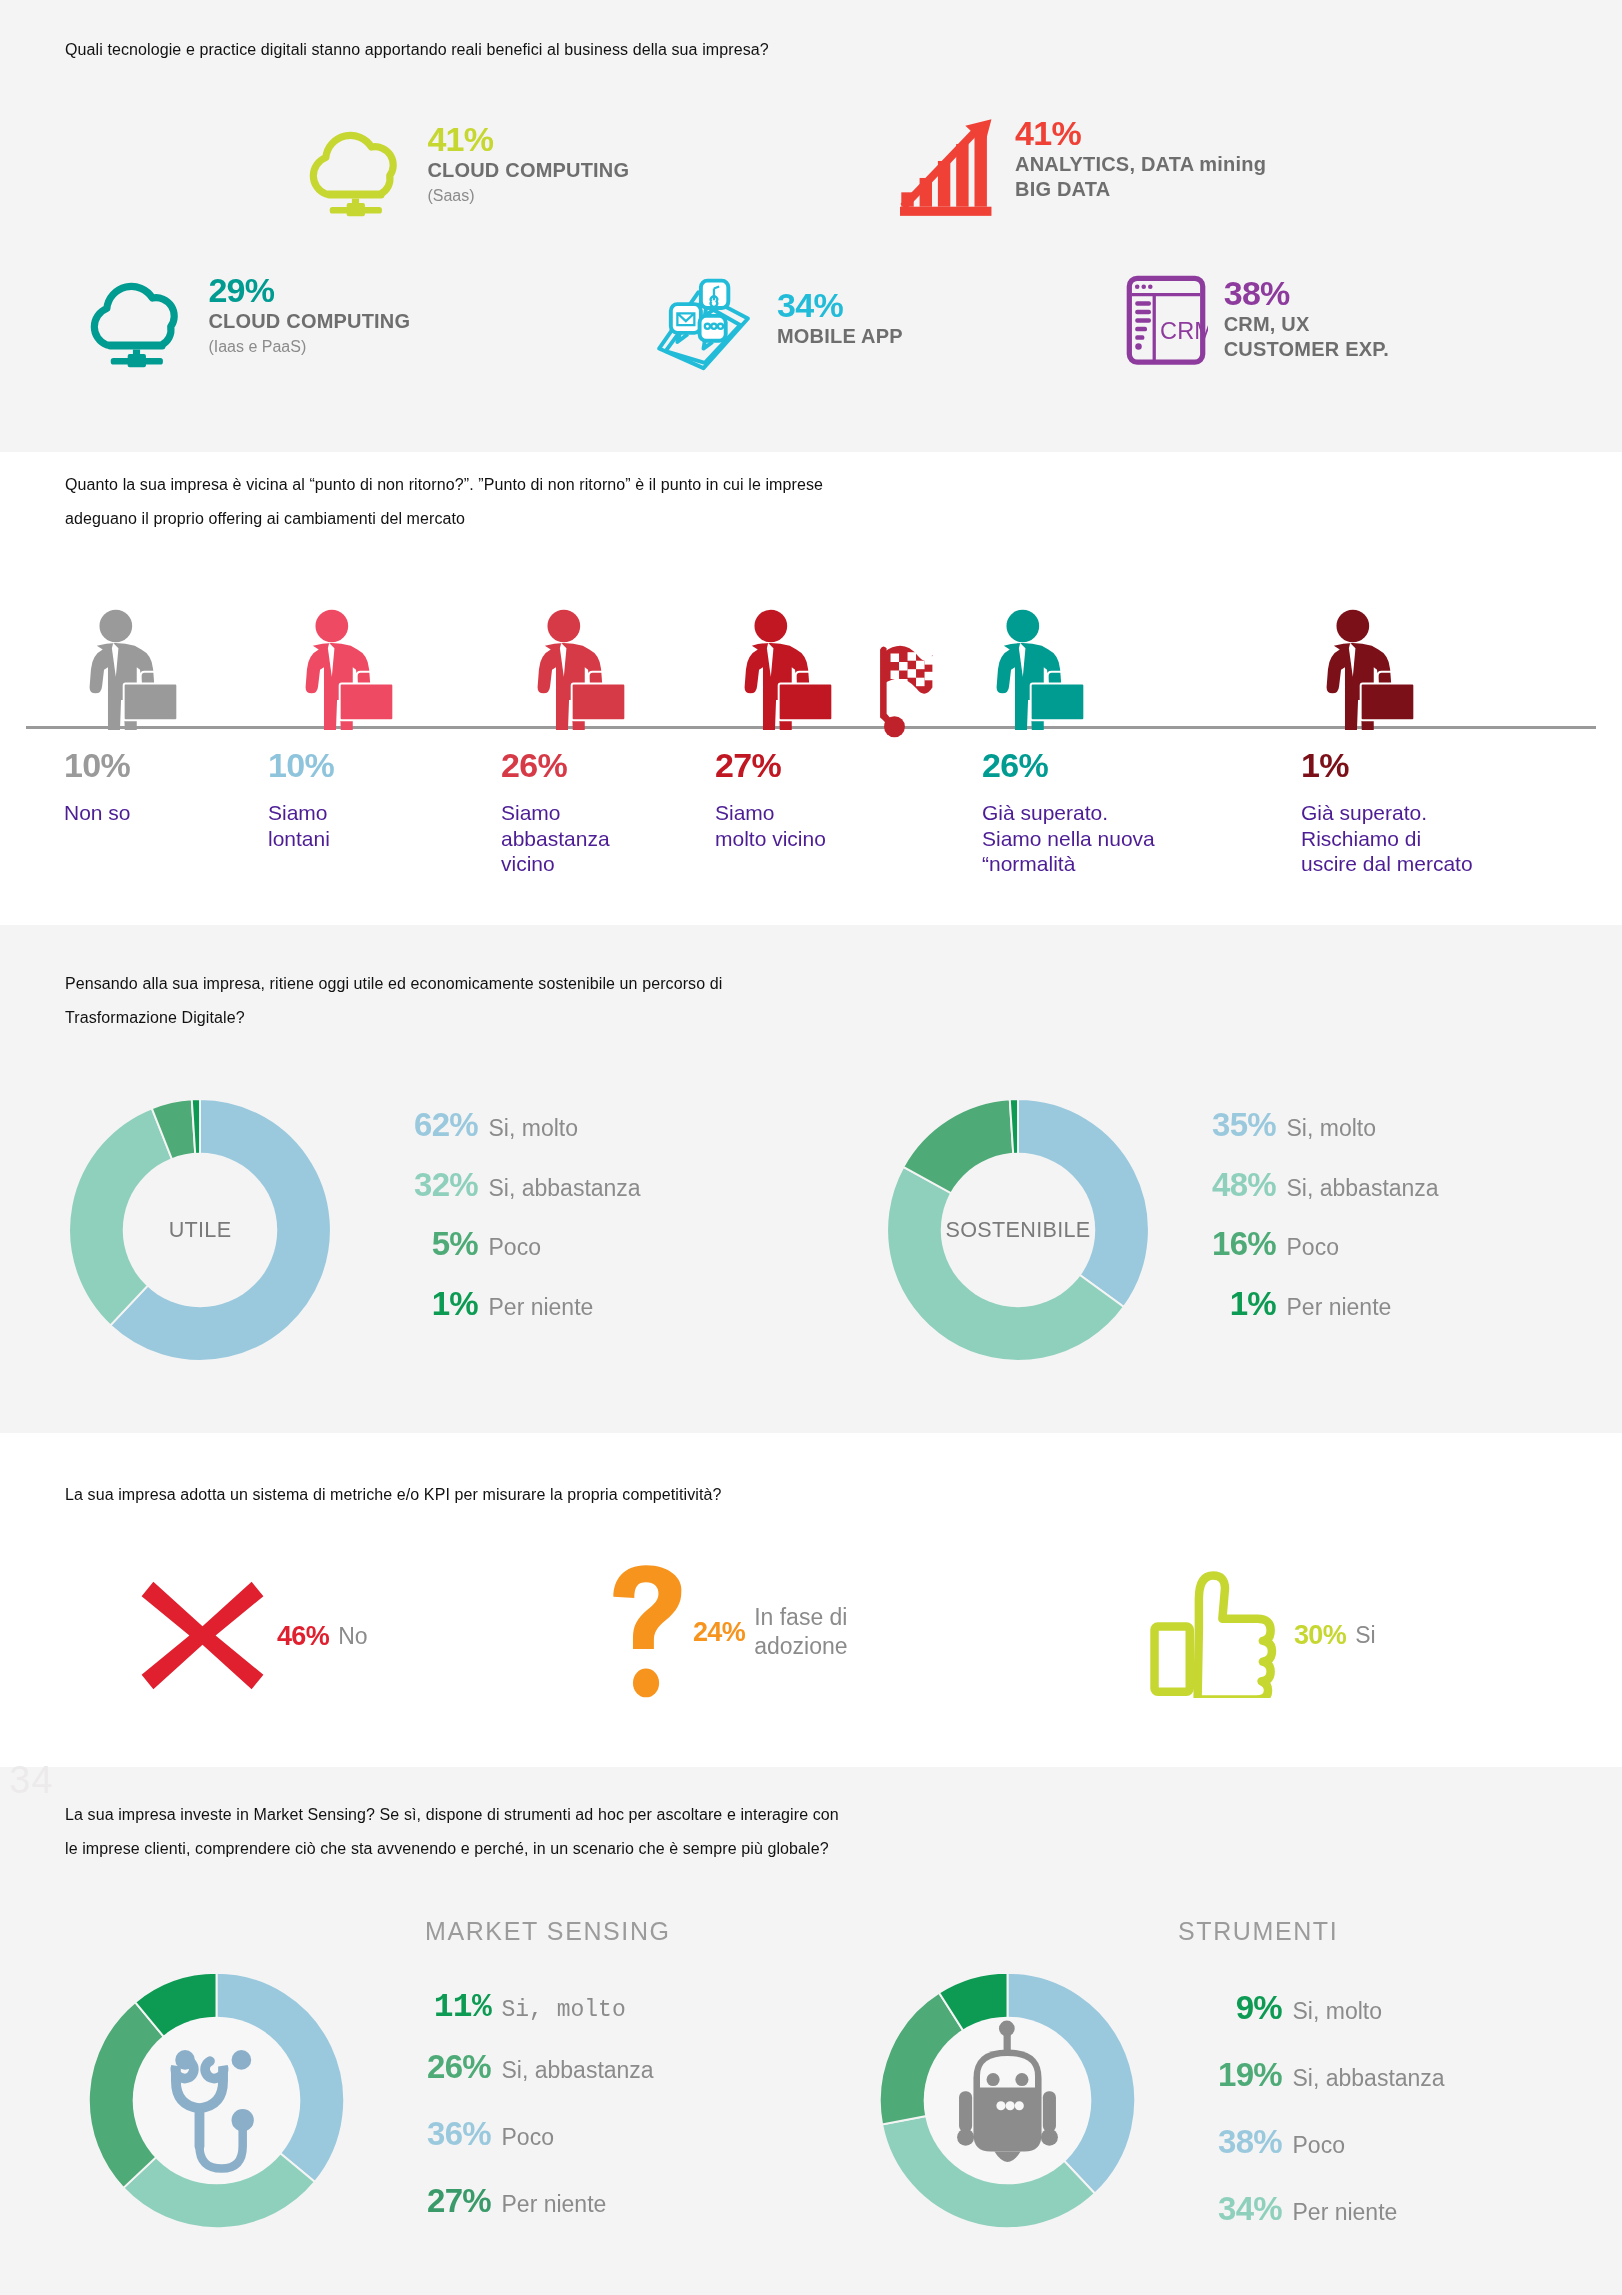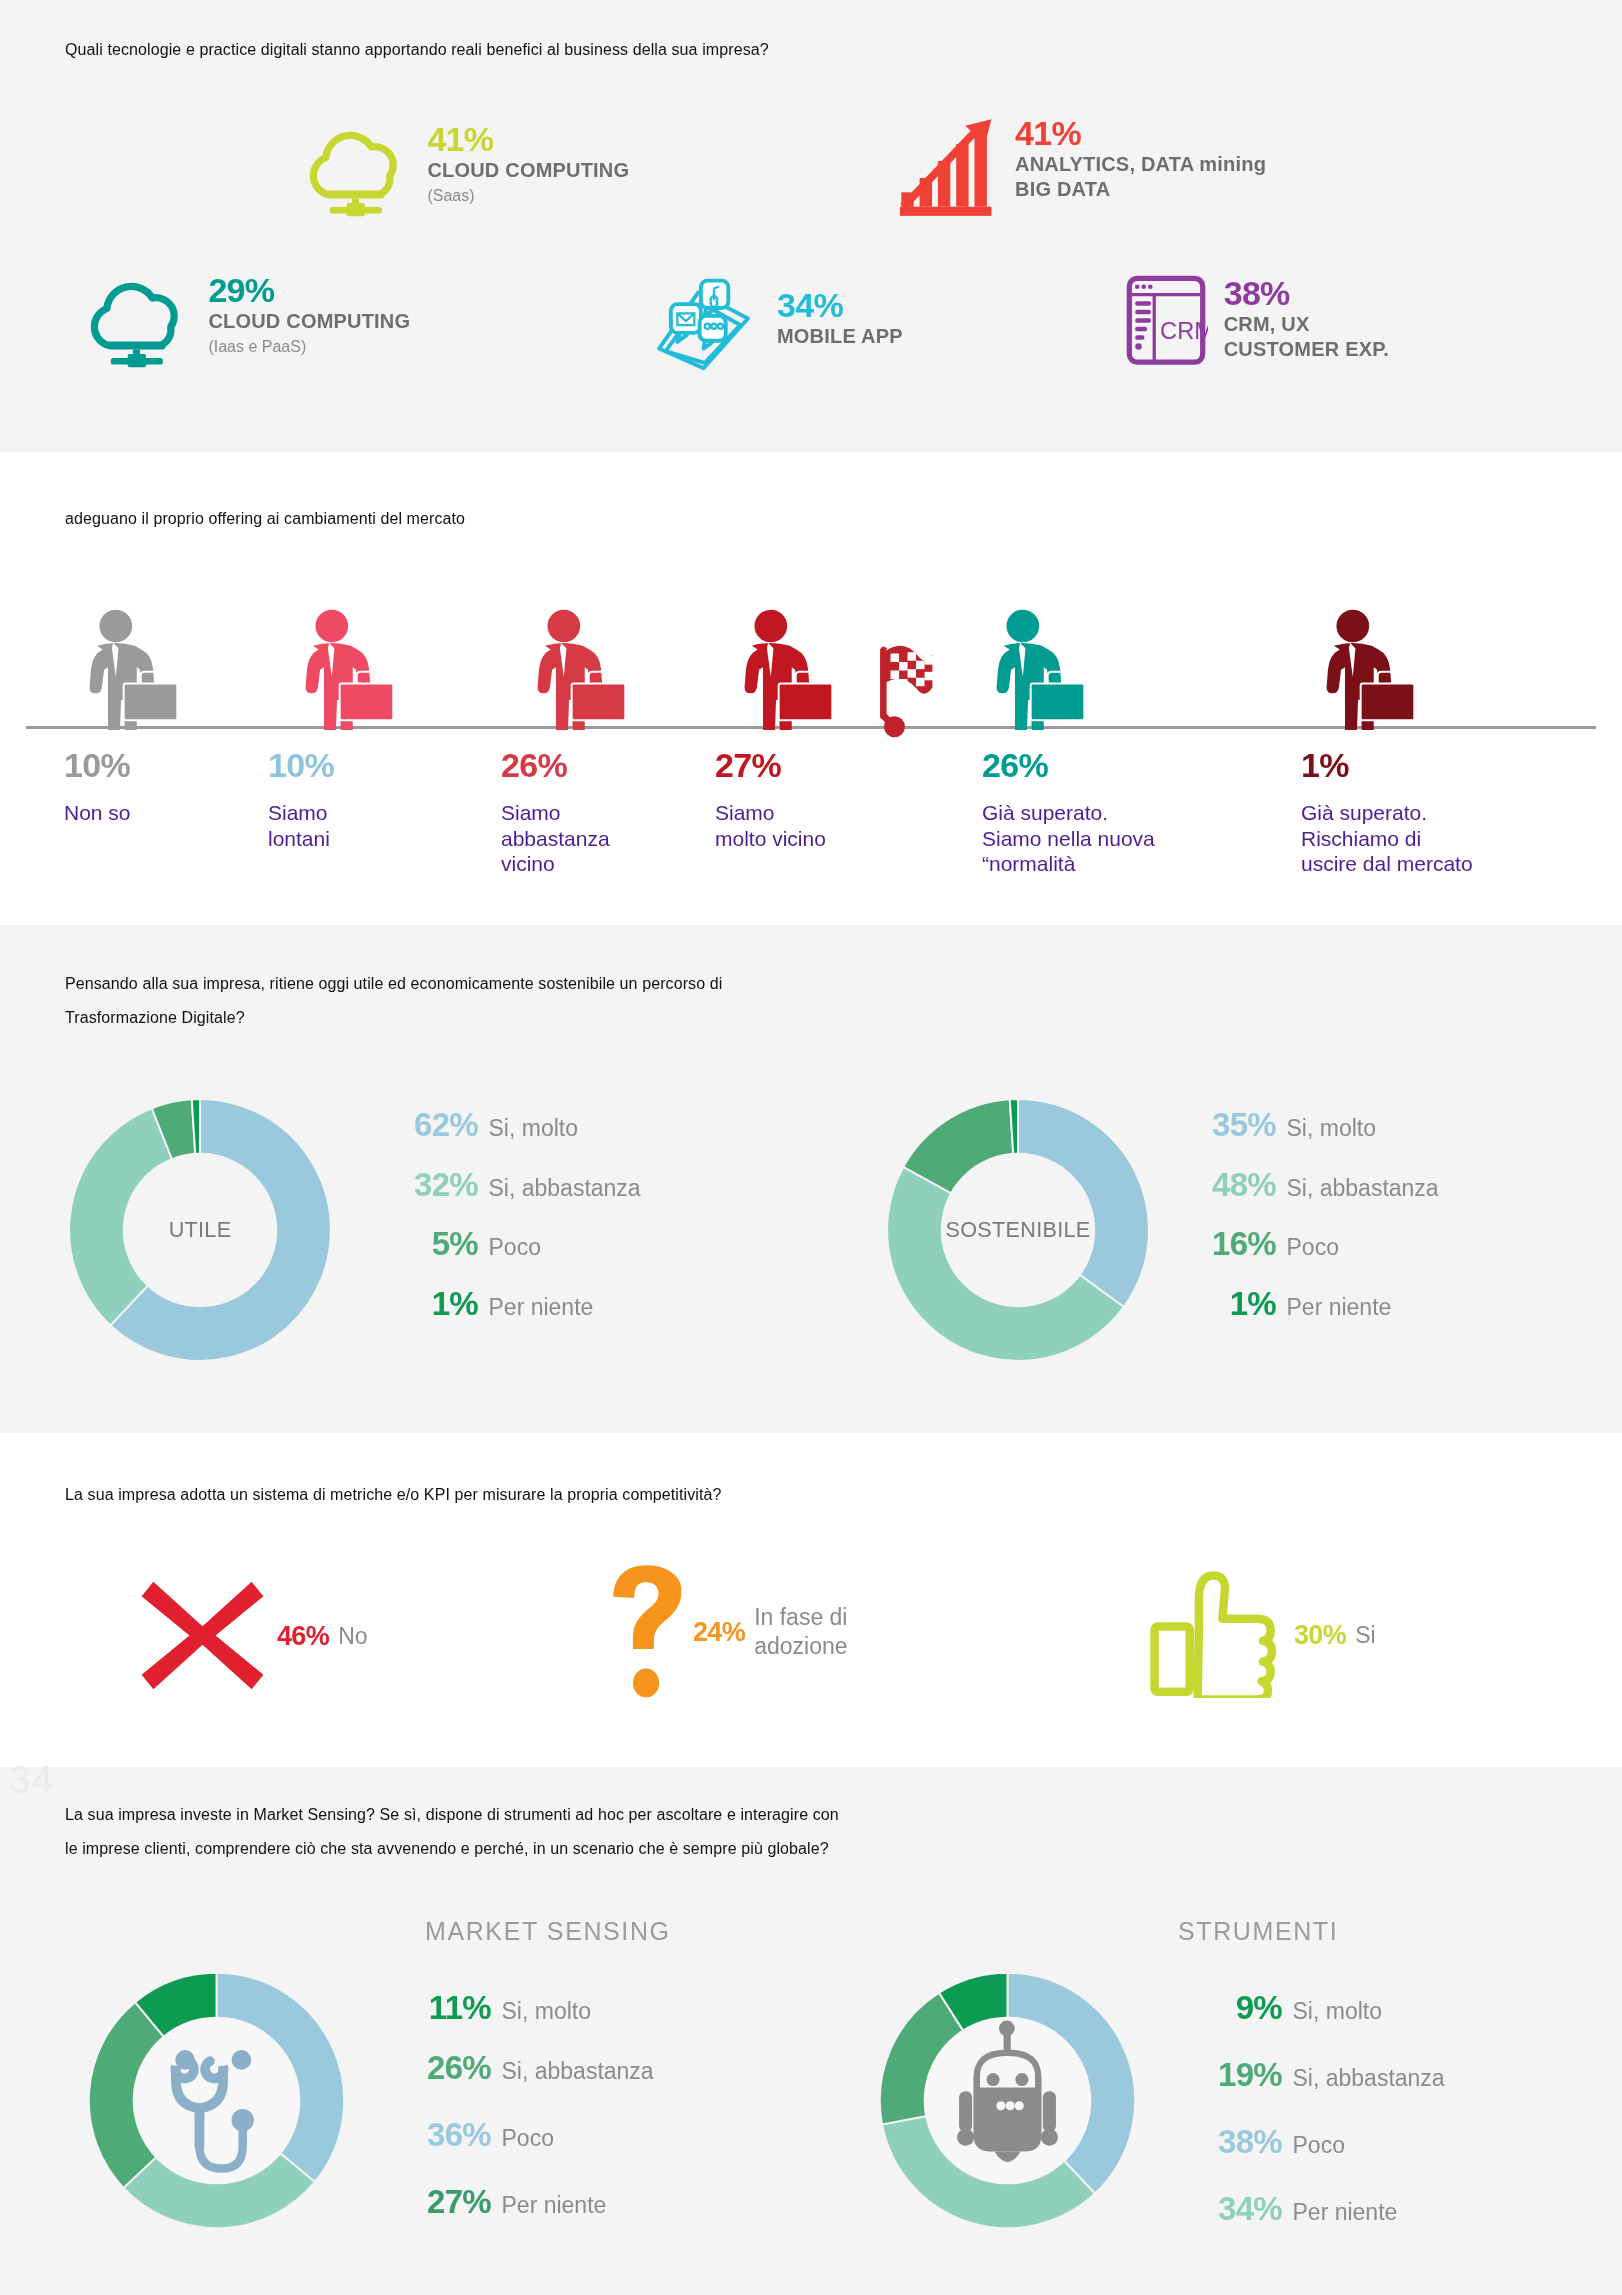--- a/index.html
+++ b/index.html
@@ -183,20 +183,21 @@
         <text x="52" y="98" font-family="'Liberation Sans',sans-serif" font-size="36" font-weight="400" fill="#8e3b9e">CRM</text>
       </svg>
     </div>
     <div class="txt" style="margin-left:15.7px;">
       <div class="pct" style="color:#8e3b9e">38%</div>
       <div class="lbl">CRM, UX</div>
       <div class="lbl">CUSTOMER EXP.</div>
     </div>
   </div>
 
+  <div class="qtext" style="left:65px; top:468px; width:1518px;">Quanto la sua impresa è vicina al “punto di non ritorno?”. ”Punto di non ritorno” è il punto in cui le imprese</div>
   <div class="qtext" style="left:65px; top:502px; width:1518px;">adeguano il proprio offering ai cambiamenti del mercato</div>
 
   <div class="baseline" style="left:26px; top:726px; width:1570px;"></div>
 
   <div class="person" style="left:75px; top:609px;">
     <svg width="115" height="121" viewBox="0 0 175 185">
       <g fill="#9a9a9a">
         <circle cx="62" cy="26" r="25"></circle>
         <path d="M33 56 q29 -8 58 0 l10 6 q16 8 18 30 l2 26 q1 11 -9 11 q-9 0 -10 -11 l-3 -25 l-5 -4 l0 105 q0 9 -9 9 q-8 0 -9 -9 l-2 -55 l-4 0 l-2 55 q-1 9 -9 9 q-9 0 -9 -9 l0 -105 l-6 4 l-3 25 q-1 11 -10 11 q-10 0 -9 -11 l2 -26 q2 -22 18 -30 z"></path>
         <path d="M58 52 l8 8 l-4 44 l-6 -44 z" fill="#ffffff"></path>
@@ -438,21 +439,21 @@
         <path d="M168 150 a14 14 0 1 1 -20 8 l0 22 q0 38 36 42 q36 -4 36 -42 l0 -22 a14 14 0 1 1 -20 -8" fill="none" stroke="#8cafc9" stroke-width="15" stroke-linecap="round"></path>
         <circle cx="162" cy="148" r="15"></circle>
           <circle cx="248" cy="148" r="15"></circle>
         <path d="M184 222 l0 58" stroke="#8cafc9" stroke-width="15" fill="none" stroke-linecap="round"></path>
         <path d="M184 280 q0 34 34 34 q32 0 32 -34 l0 -30" stroke="#8cafc9" stroke-width="13" fill="none" stroke-linecap="round"></path>
         <circle cx="250" cy="240" r="17"></circle>
       </g>
     </svg>
   </div>
   <div class="legend" style="left:393px; top:1989px;">
-    <div class="legend-row" style="">
+    <div class="legend-row" style="font-family:Liberation Mono, monospace;">
       <span class="legend-pct" style="color:#0d9b54">11%</span>
       <span class="legend-lbl">Si, molto</span>
     </div>
     <div class="legend-row" style="margin-bottom:29px;">
       <span class="legend-pct" style="color:#4eab77">26%</span>
       <span class="legend-lbl">Si, abbastanza</span>
     </div>
     <div class="legend-row" style="margin-bottom:29px;">
       <span class="legend-pct" style="color:#9ac9de">36%</span>
       <span class="legend-lbl">Poco</span>

